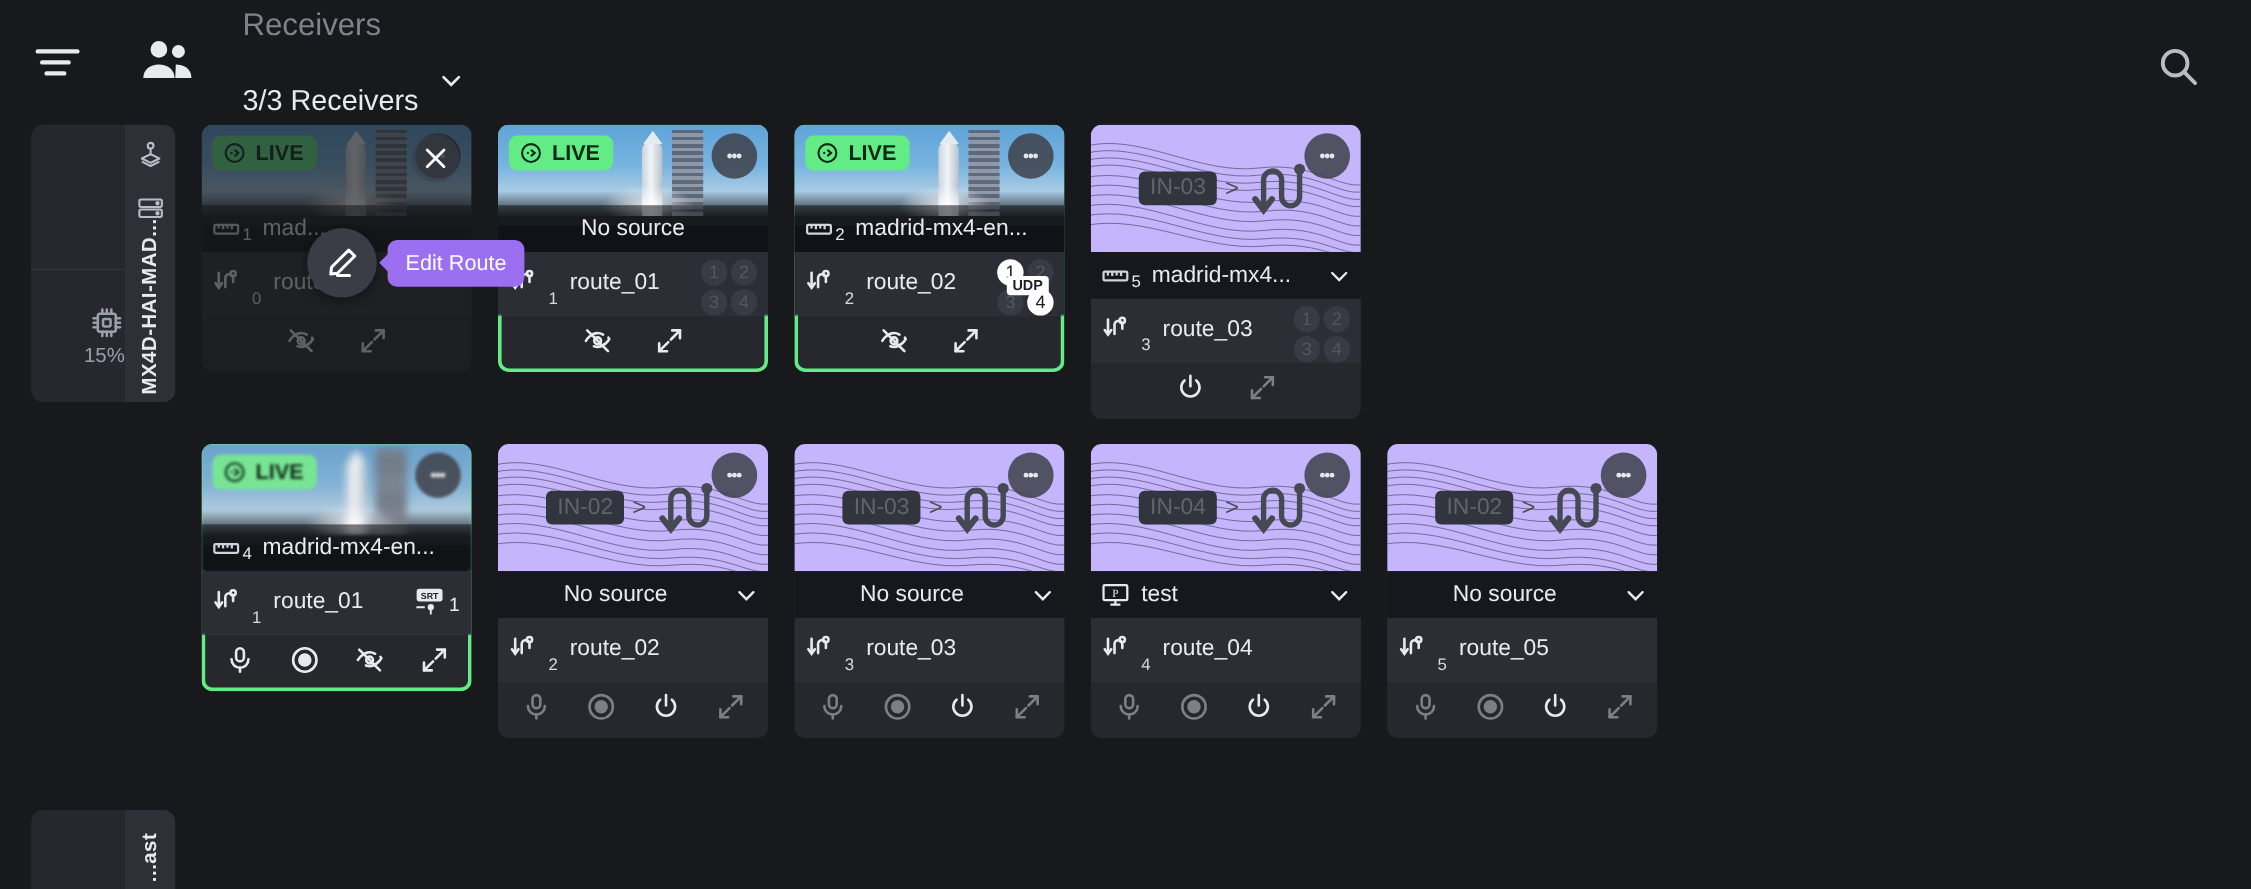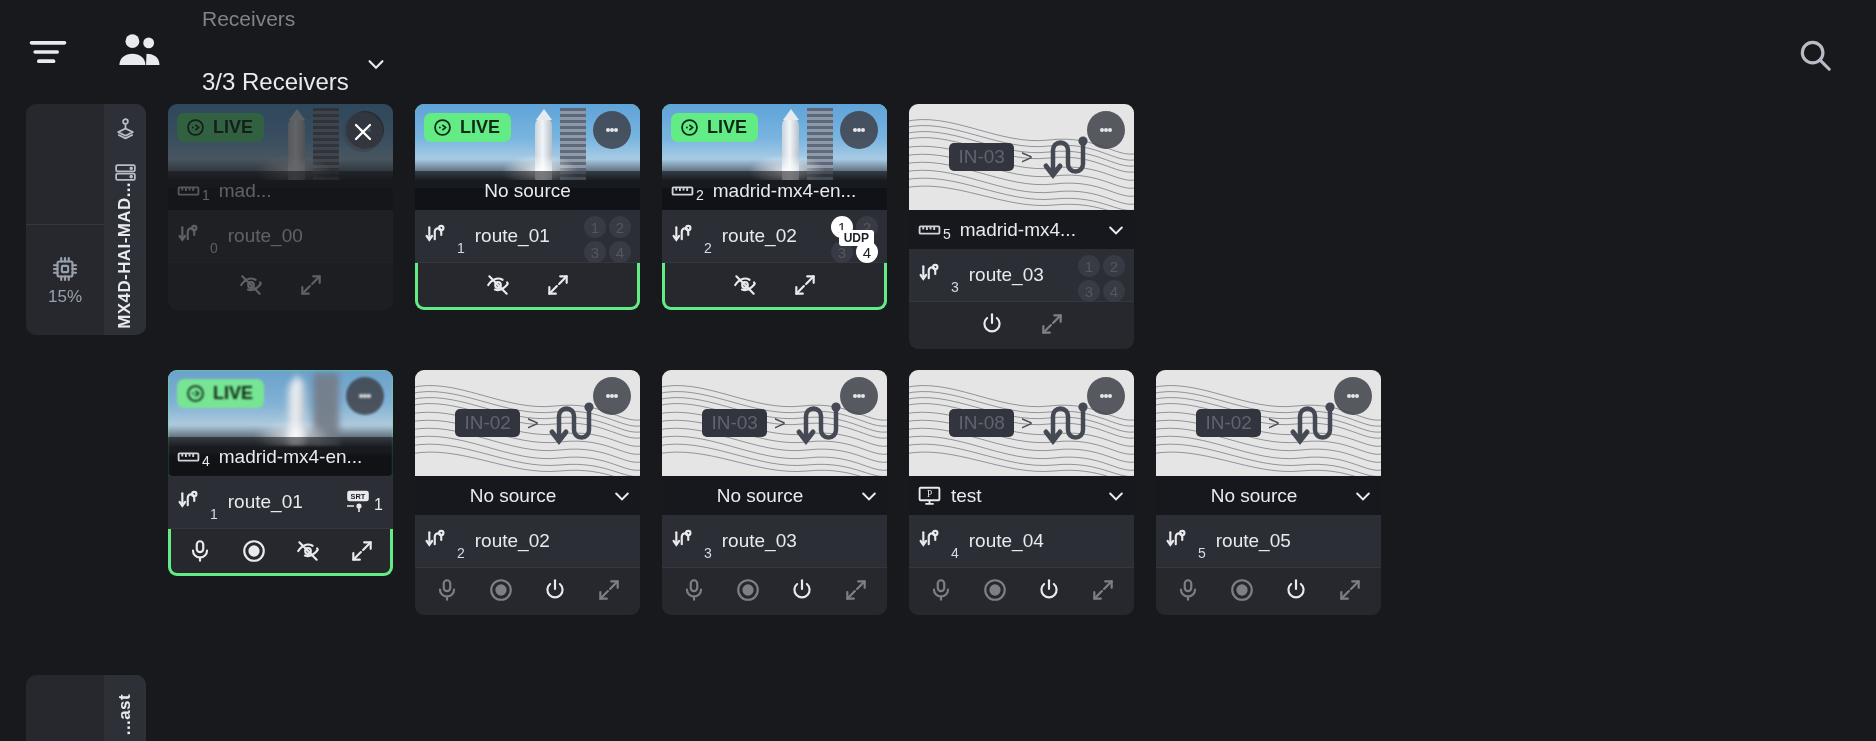--- a/index.html
+++ b/index.html
@@ -15,21 +15,21 @@
     height: 104px;
     display: flex;
     align-items: center;
     padding: 0 34px 0 26px;
     position: relative;
   }
   .hdr-icon { cursor: pointer; display: flex; align-items: center; justify-content: center; }
   .filter-icon { width: 44px; height: 44px; margin-right: 44px; }
   .people-icon { width: 52px; height: 52px; margin-right: 36px; }
   .hdr-titles { display: flex; flex-direction: column; justify-content: center; line-height: 1.18; }
-  .hdr-sub { color: #80838c; font-size: 21px; }
+  .hdr-sub { color: #80838c; font-size: 26px; }
   .hdr-main-row { display: flex; align-items: center; gap: 16px; }
   .hdr-main { color: #e9eaee; font-size: 24px; margin-top: 36px; }
   .chev { width: 22px; height: 22px; }
   .search-icon { position: absolute; right: 42px; top: 36px; width: 38px; height: 38px; cursor: pointer; }
 
   
   .board { position: relative; padding: 0 0 0 26px; }
   .row { display: flex; align-items: flex-start; gap: 22px; margin-bottom: 21px; }
 
   
@@ -40,21 +40,21 @@
     display: flex;
     overflow: hidden;
     flex: none;
   }
   .device-stats { flex: 1; display: flex; flex-direction: column; }
   .dev-blank { flex: 1.1; }
   .dev-cell {
     flex: 1;
     border-top: 1px solid #35373e;
     display: flex; flex-direction: column;
-    align-items: center; justify-content: center;
+    align-items: flex-end; justify-content: center;
     gap: 3px;
   }
   .dev-cell svg { width: 30px; height: 30px; }
   .dev-pct { color: #9aa0ab; font-size: 17px; }
   .device-side {
     width: 42px;
     background: #2e3037;
     display: flex; flex-direction: column; align-items: center;
     padding-top: 13px; gap: 14px;
     position: relative;
@@ -98,21 +98,21 @@
     border-left: 8px solid transparent; border-right: 8px solid transparent; border-bottom: 11px solid #e6ebf0; }
   .rk-smoke { right: 60px; bottom: 22px; width: 80px; height: 34px;
     background: radial-gradient(ellipse at center, rgba(255,255,255,.82), rgba(255,255,255,0) 68%); }
   .rk-ground { left: 0; right: 0; bottom: 0; height: 30px; background: #13161b; }
   .rk-ground:before { content:""; position: absolute; left:0; right:0; top:0; height:8px; background:#23272e; }
   .thumb.rocket.blurred .rk-body,
   .thumb.rocket.blurred .rk-tower,
   .thumb.rocket.blurred .rk-smoke { filter: blur(3px); }
   .thumb.rocket.blurred { filter: blur(1.2px) saturate(.8); }
 
-  .thumb.wave { background: #e5e5e5; }
+  .thumb.wave { background: #c4b5fd; }
   .thumb.wave svg.waves { position: absolute; inset: 0; width: 100%; height: 100%; }
   .wave-center {
     position: absolute; inset: 0;
     display: flex; align-items: center; justify-content: center; gap: 7px;
   }
   .in-chip {
     background: #32353d; color: #60646e;
     font-size: 19px; padding: 3px 9px; border-radius: 5px;
   }
   .gt { color: #4a4e57; font-size: 20px; }
@@ -351,20 +351,29 @@
                   <line x1="4" y1="20" x2="11" y2="13"></line>
                 </svg></span>
             </div>
   </div>
       <div class="close-btn">
             <svg class="" viewBox="0 0 24 24" fill="none" stroke="#fff" stroke-width="2.3" stroke-linecap="round">
               <line x1="5" y1="5" x2="19" y2="19"></line>
               <line x1="19" y1="5" x2="5" y2="19"></line>
             </svg>
           </div>
+      <div class="edit-overlay">
+        <div class="edit-circle">
+              <svg class="" viewBox="0 0 24 24" fill="none" stroke="#fff" stroke-width="2" stroke-linecap="round" stroke-linejoin="round">
+                <path d="M16.5 3.5l4 4L9 19l-4.5.5L5 15z"></path>
+                <line x1="9" y1="20.5" x2="17" y2="20.5"></line>
+              </svg>
+            </div>
+        <div class="tooltip">Edit Route</div>
+      </div>
         </div>
         <div class="card live">
     <div class="thumb rocket">
     <div class="rk-tower"></div>
             <div class="rk-body"></div>
     <div class="rk-smoke"></div>
             <div class="rk-ground"></div>
     <div class="live-badge">
               <svg class="" viewBox="0 0 24 24" fill="none" stroke="#0e2a17" stroke-width="2" stroke-linecap="round">
                 <circle cx="12" cy="12" r="8.5"></circle>
@@ -790,21 +799,21 @@
     <path d="M-5 36 C 40 24, 90 60, 140 54 S 210 76, 232 66"></path>
     <path d="M-5 44 C 45 34, 95 70, 145 64 S 212 84, 232 74"></path>
     <path d="M-5 52 C 45 42, 95 78, 145 72 S 212 92, 232 82"></path>
     <path d="M-5 60 C 45 50, 95 86, 145 80 S 212 100, 232 90"></path>
     <path d="M-5 68 C 45 58, 95 94, 145 88 S 212 108, 232 98"></path>
     <path d="M-5 76 C 45 66, 95 100, 145 95 S 212 114, 232 104"></path>
     <path d="M-5 84 C 45 74, 95 106, 145 101 S 212 118, 232 110"></path>
   </g>
             </svg>
       <div class="wave-center">
-        <span class="in-chip">IN-08</span>
+        <span class="in-chip">IN-04</span>
         <span class="gt">&gt;</span>
         <svg class="route-glyph" viewBox="0 0 54 58" fill="none" stroke="#454953" stroke-width="4.5" stroke-linecap="round">
                 <path d="M13 46V22a7.5 7.5 0 0 1 15 0v14a7.5 7.5 0 0 0 15 0V16"></path>
                 <polyline points="6,38 13,47 20,38" stroke-width="5"></polyline>
                 <circle cx="43" cy="13" r="4.6" fill="#454953" stroke="none"></circle>
               </svg>
       </div>
       <div class="kebab">
               <span></span>
               <span></span>

